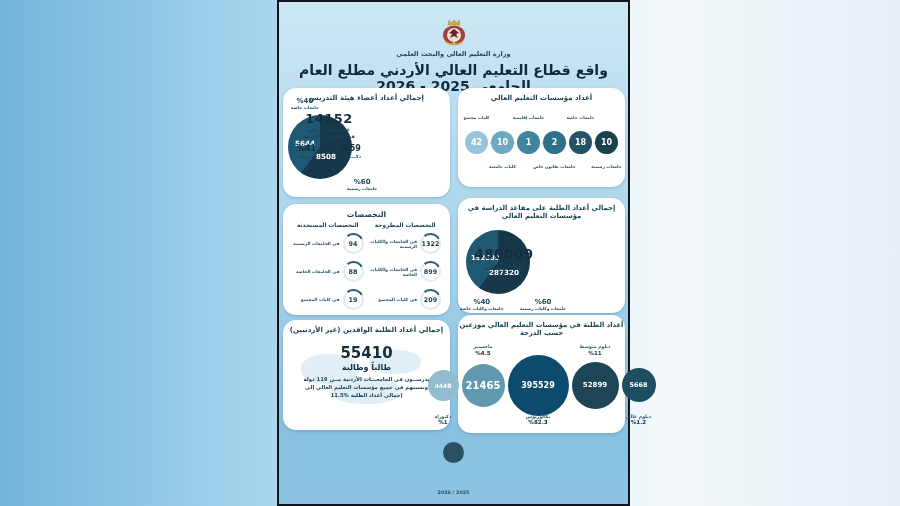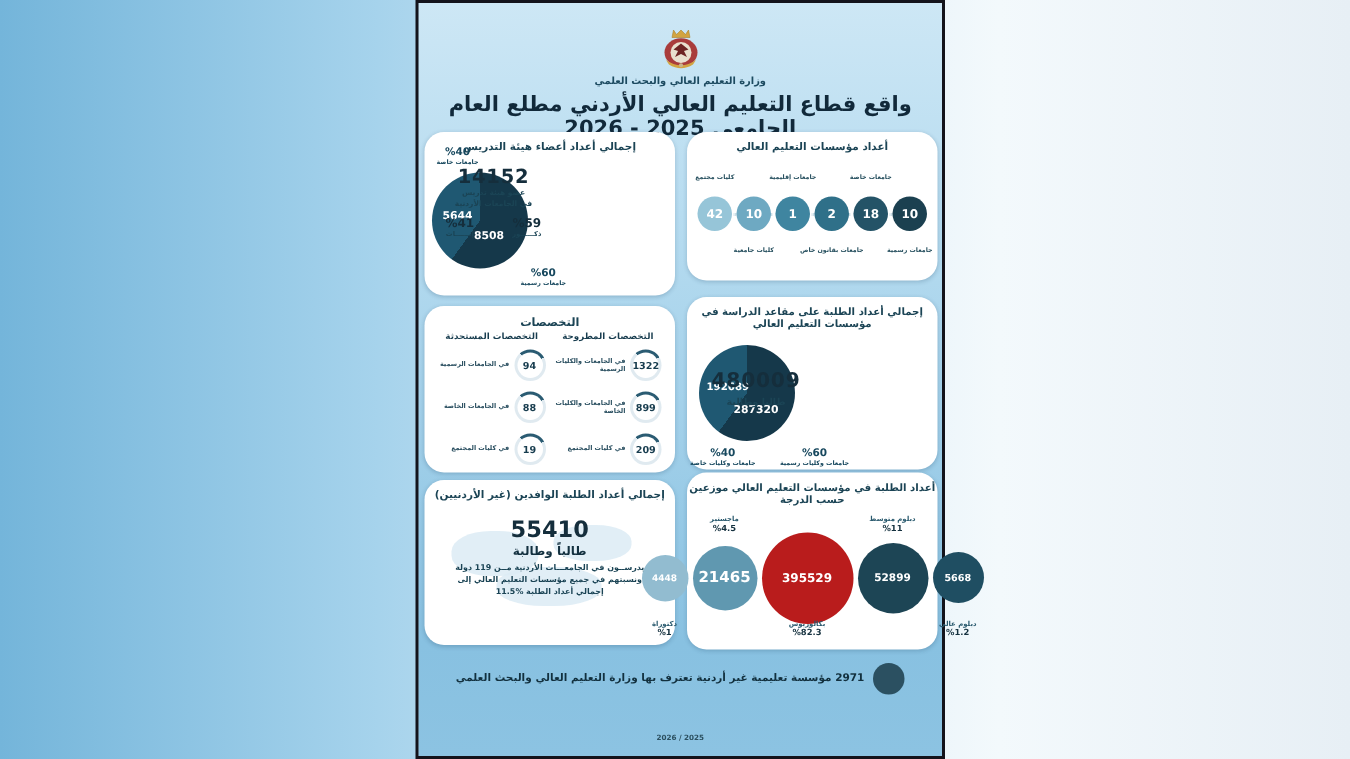--- a/index.html
+++ b/index.html
@@ -84,21 +84,21 @@
   .intl-cap { font-size:8px; font-weight:bold; color:#13303f; margin-top:1px; }
   .intl-line { font-size:5.3px; font-weight:bold; color:#1b4455; line-height:1.55; }
   .intl-lines { margin-top:3px; }
   
   .deg-row { position:absolute; top:27px; left:2px; right:2px; height:86px;
              display:flex; align-items:center; justify-content:center; gap:3px; }
   .deg-item { position:relative; height:86px; display:flex; align-items:center; justify-content:center; }
   .deg-circle { border-radius:50%; color:#fff; font-weight:bold; display:flex; align-items:center; justify-content:center; }
   .d0 .deg-circle{width:34px;height:34px;background:#1f4e62;font-size:6.4px;}
   .d1 .deg-circle{width:47px;height:47px;background:#1d4555;font-size:7px;}
-  .d2 .deg-circle{width:61px;height:61px;background:#b91c1c;font-size:8px;}
+  .d2 .deg-circle{width:61px;height:61px;background:#0c4a6e;font-size:8px;}
   .d3 .deg-circle{width:43px;height:43px;background:#6098b0;font-size:10px;}
   .d4 .deg-circle{width:31px;height:31px;background:#92bcd0;font-size:6px;}
   .d0{width:36px;} .d1{width:49px;} .d2{width:63px;} .d3{width:45px;} .d4{width:33px;}
   .deg-label { position:absolute; left:50%; transform:translateX(-50%); width:50px; text-align:center; line-height:1.2; }
   .deg-item.above .deg-label { top:2px; }
   .deg-item.below .deg-label { bottom:2px; }
   .deg-name { display:block; font-size:4.6px; font-weight:bold; color:#2a5a6e; white-space:nowrap; }
   .deg-pct  { display:block; font-size:5.6px; font-weight:bold; color:#14303e; }
   
   .recognition { position:absolute; top:440px; left:0; right:0; display:flex; align-items:center;
@@ -314,19 +314,18 @@
           <div class="deg-label">
               <span class="deg-name">دكتوراة</span>
               <span class="deg-pct">%1</span>
             </div>
         </div>
       </div>
     </div>
 
     <div class="recognition">
       <div class="recog-circle"></div>
-      <div class="recog-text">2971 مؤسسة تعليمية غير أردنية تعترف بها وزارة التعليم العالي والبحث العلمي</div>
     </div>
 
     <div class="year-footer">2025 / 2026</div>
 
   </div>
 </div>
 
 </body></html>

